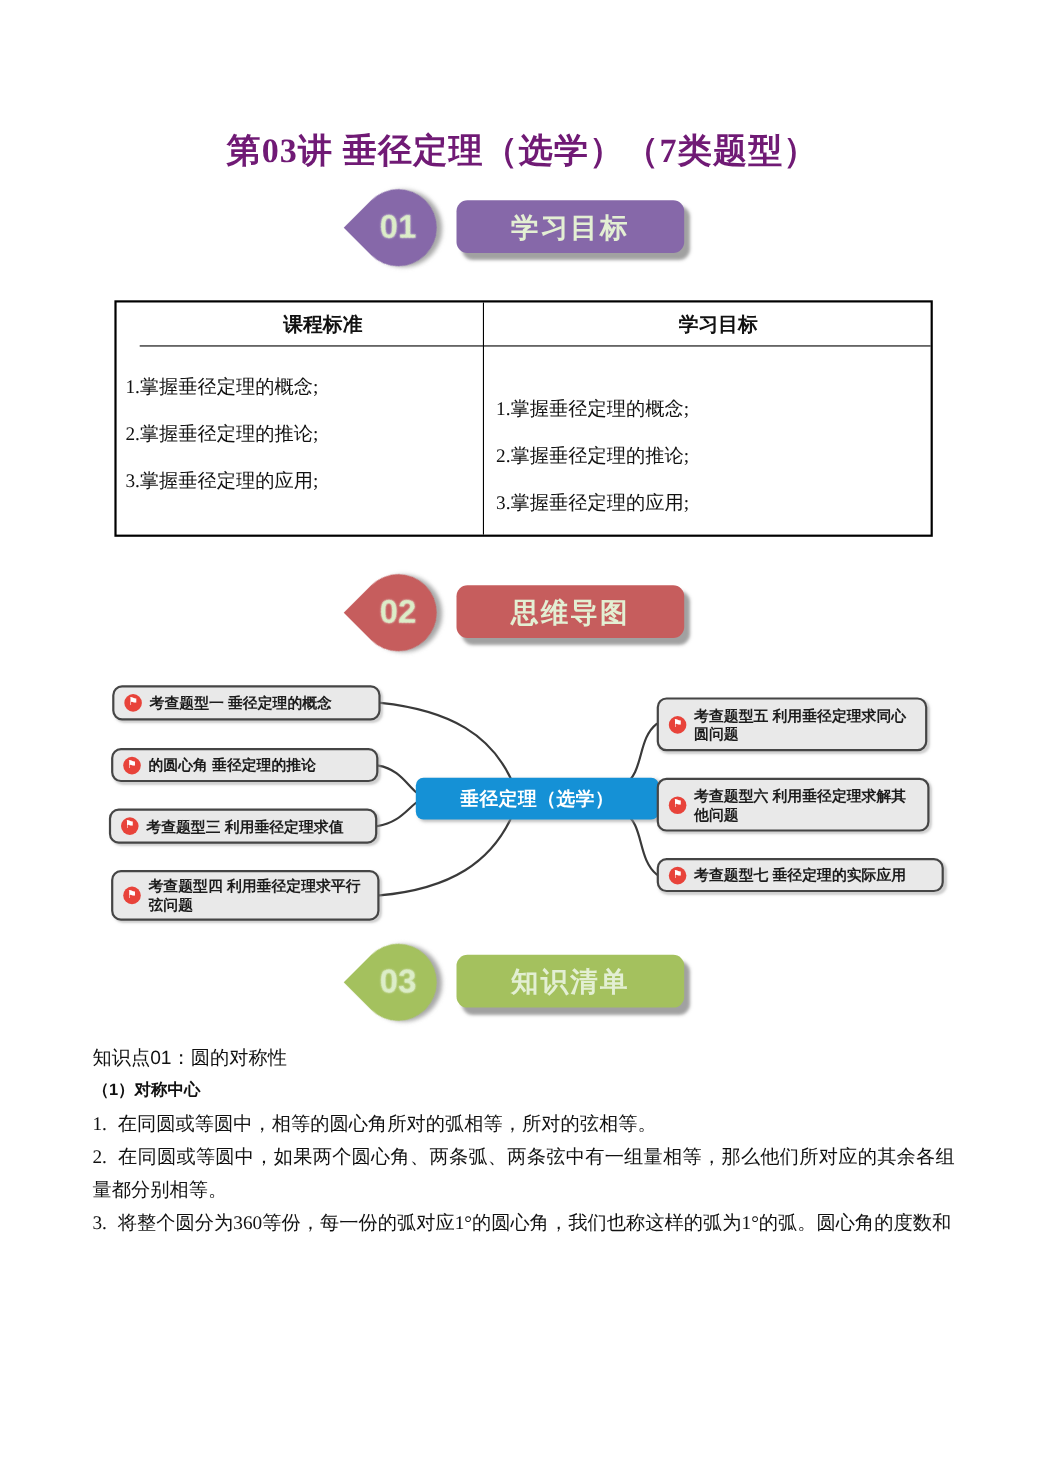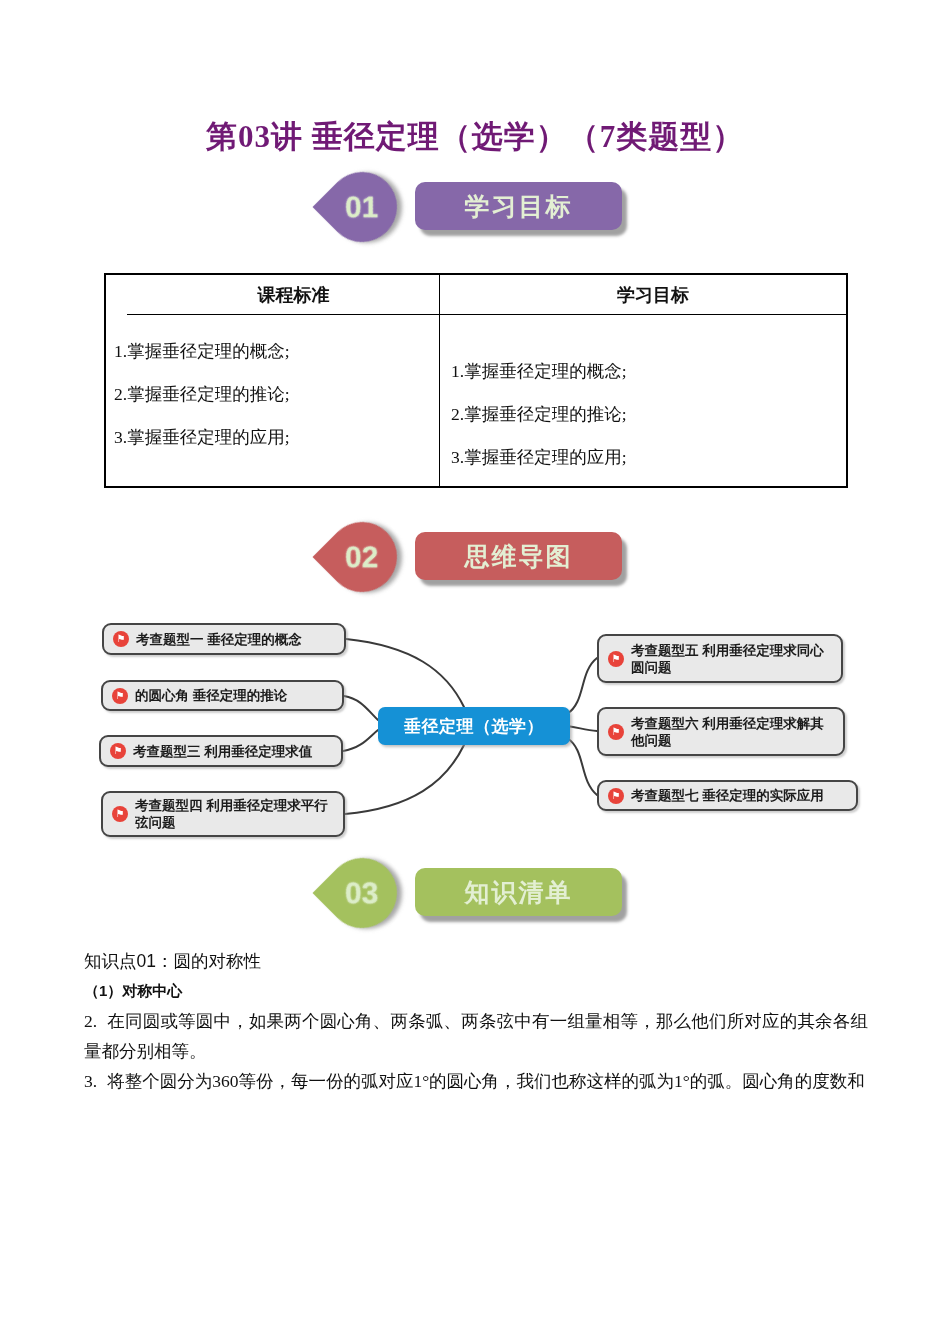--- a/index.html
+++ b/index.html
@@ -81,21 +81,21 @@
     font-family:"Liberation Sans", sans-serif;
     font-weight:bold; font-size:13.5px; line-height:17px; color:#1c1c1c;
     box-shadow:2px 2px 2px rgba(160,160,160,.5);
   }
   .mm-flag {
     flex:0 0 auto; width:16px; height:16px; border-radius:50%;
     background:#e8433a; color:#fff; font-size:10px; line-height:16px;
     text-align:center; font-family:"DejaVu Sans", sans-serif;
   }
   .mm-center {
-    position:absolute; left:378px; top:89px; width:192px; height:38px;
+    position:absolute; left:378px; top:89px; width:221px; height:38px;
     background:#1591d6; border-radius:7px;
     display:flex; align-items:center; justify-content:center;
     font-family:"Liberation Sans", sans-serif;
     font-weight:bold; font-size:17px; color:#fff; letter-spacing:.5px;
     box-shadow:2px 2px 3px rgba(150,150,150,.6);
   }
   #mmL0 { left:102px; top:5px;   width:244px; height:32px; }
   #mmL1 { left:101px; top:62px;  width:243px; height:31px; }
   #mmL2 { left:99px;  top:117px; width:244px; height:32px; }
   #mmL3 { left:101px; top:173px; width:244px; height:46px; }
@@ -212,17 +212,18 @@
       <span class="num">03</span>
     </div>
     <div class="banner c-green">
       <span>知识清单</span>
     </div>
   </div>
 
   <div class="knowledge">
     <div class="k-head">知识点01：圆的对称性</div>
     <div class="k-sub">（1）对称中心</div>
+    <div class="k-li"><span class="li-num">1.</span><span>在同圆或等圆中，相等的圆心角所对的弧相等，所对的弦相等。</span></div>
     <div class="k-li"><span class="li-num">2.</span><span>在同圆或等圆中，如果两个圆心角、两条弧、两条弦中有一组量相等，那么他们所对应的其余各组量都分别相等。</span></div>
     <div class="k-li"><span class="li-num">3.</span><span>将整个圆分为360等份，每一份的弧对应1°的圆心角，我们也称这样的弧为1°的弧。圆心角的度数和</span></div>
   </div>
 
 </div>
 
 </body></html>

